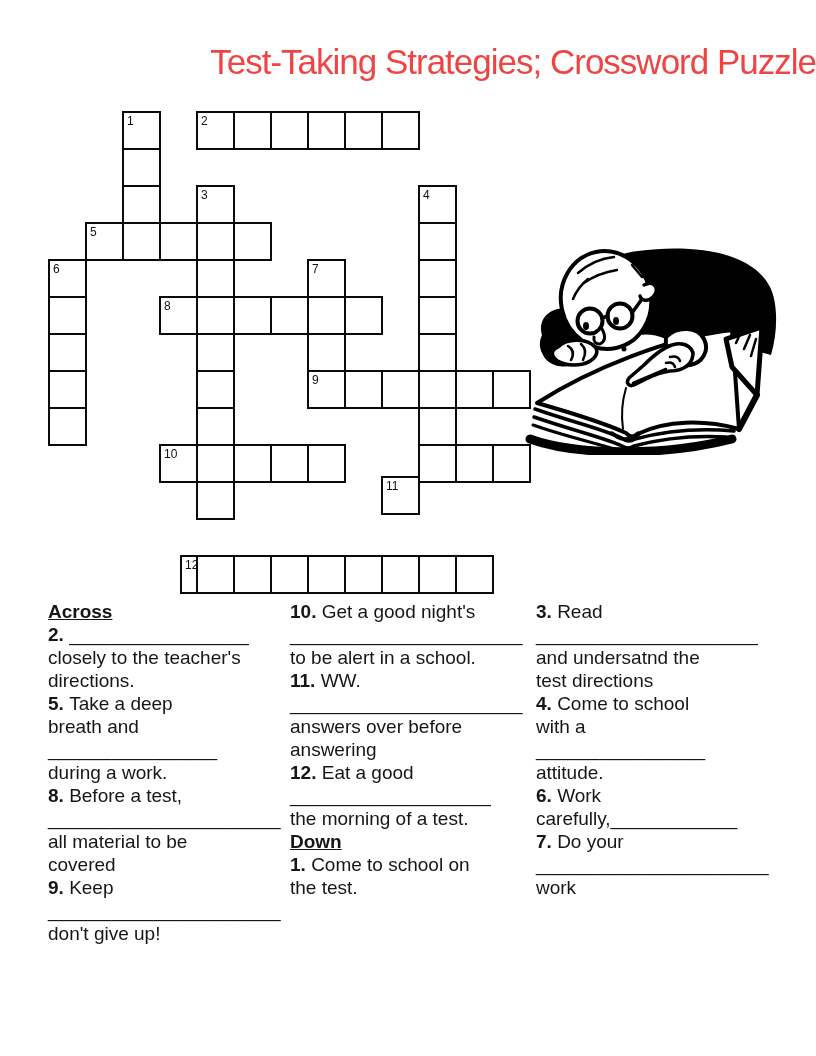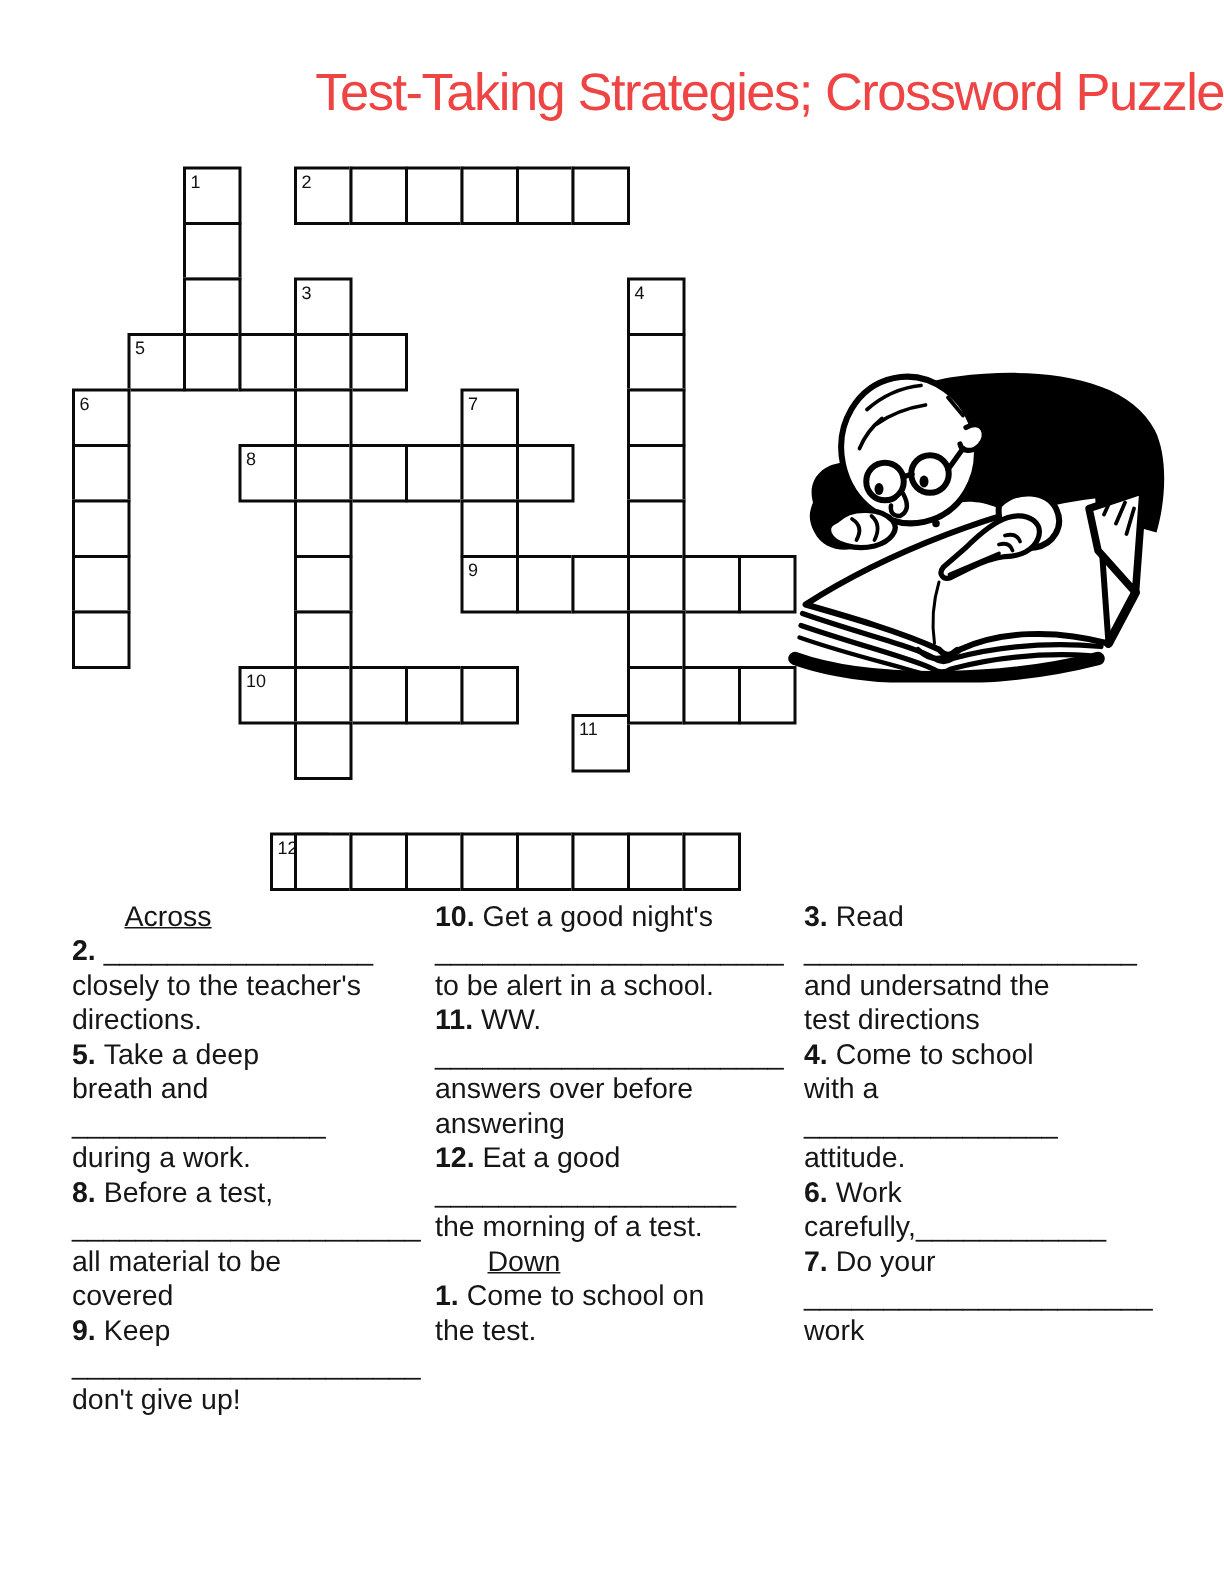--- a/index.html
+++ b/index.html
@@ -21,21 +21,21 @@
     display:block;font-size:12px;line-height:12px;padding:2px 0 0 3px;color:#111;
   }
   .illo{position:absolute;left:520px;top:243px;}
   .clue-col{position:absolute;top:600px;width:250px;}
   #col1{left:48px}
   #col2{left:290px}
   #col3{left:536px}
   .clue-line{
     font-size:19px;line-height:23px;white-space:nowrap;color:#161616;
   }
-  .clue-line .hdr{font-weight:normal;text-decoration:underline;margin-left:35px;}
+  .clue-line .hdr{font-weight:bold;text-decoration:underline;}
   .clue-line b{font-weight:bold;}
 </style>
 </head>
 <body>
 
 <div class="title">Test-Taking Strategies; Crossword Puzzle</div>
 
 <div id="grid">
     <div class="cell" style="left: 122px; top: 111px;">
       <span class="num">1</span>

